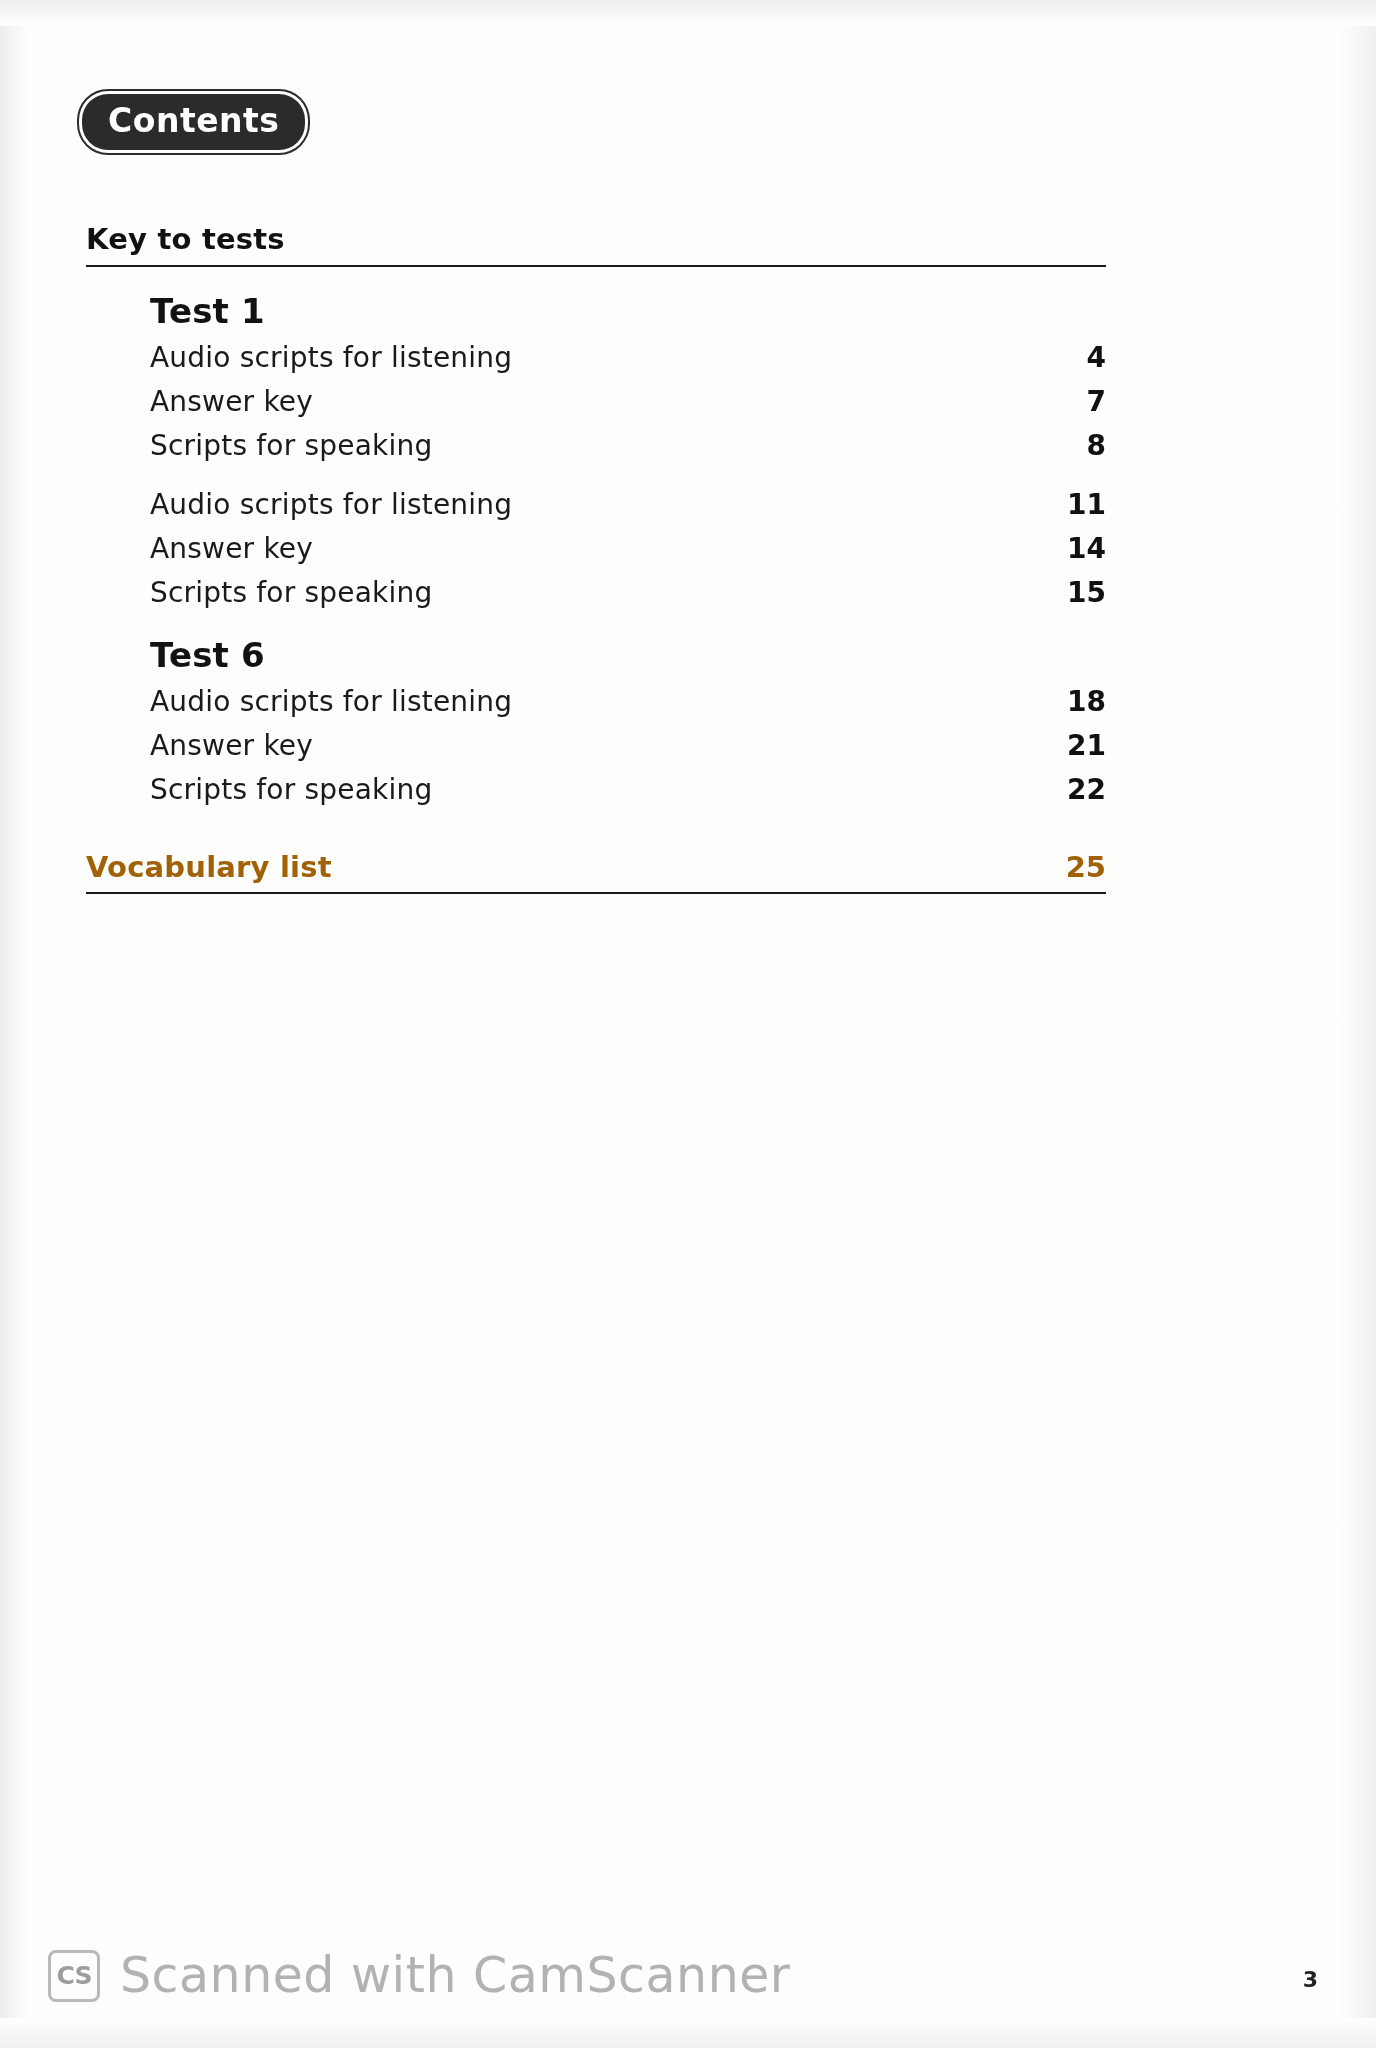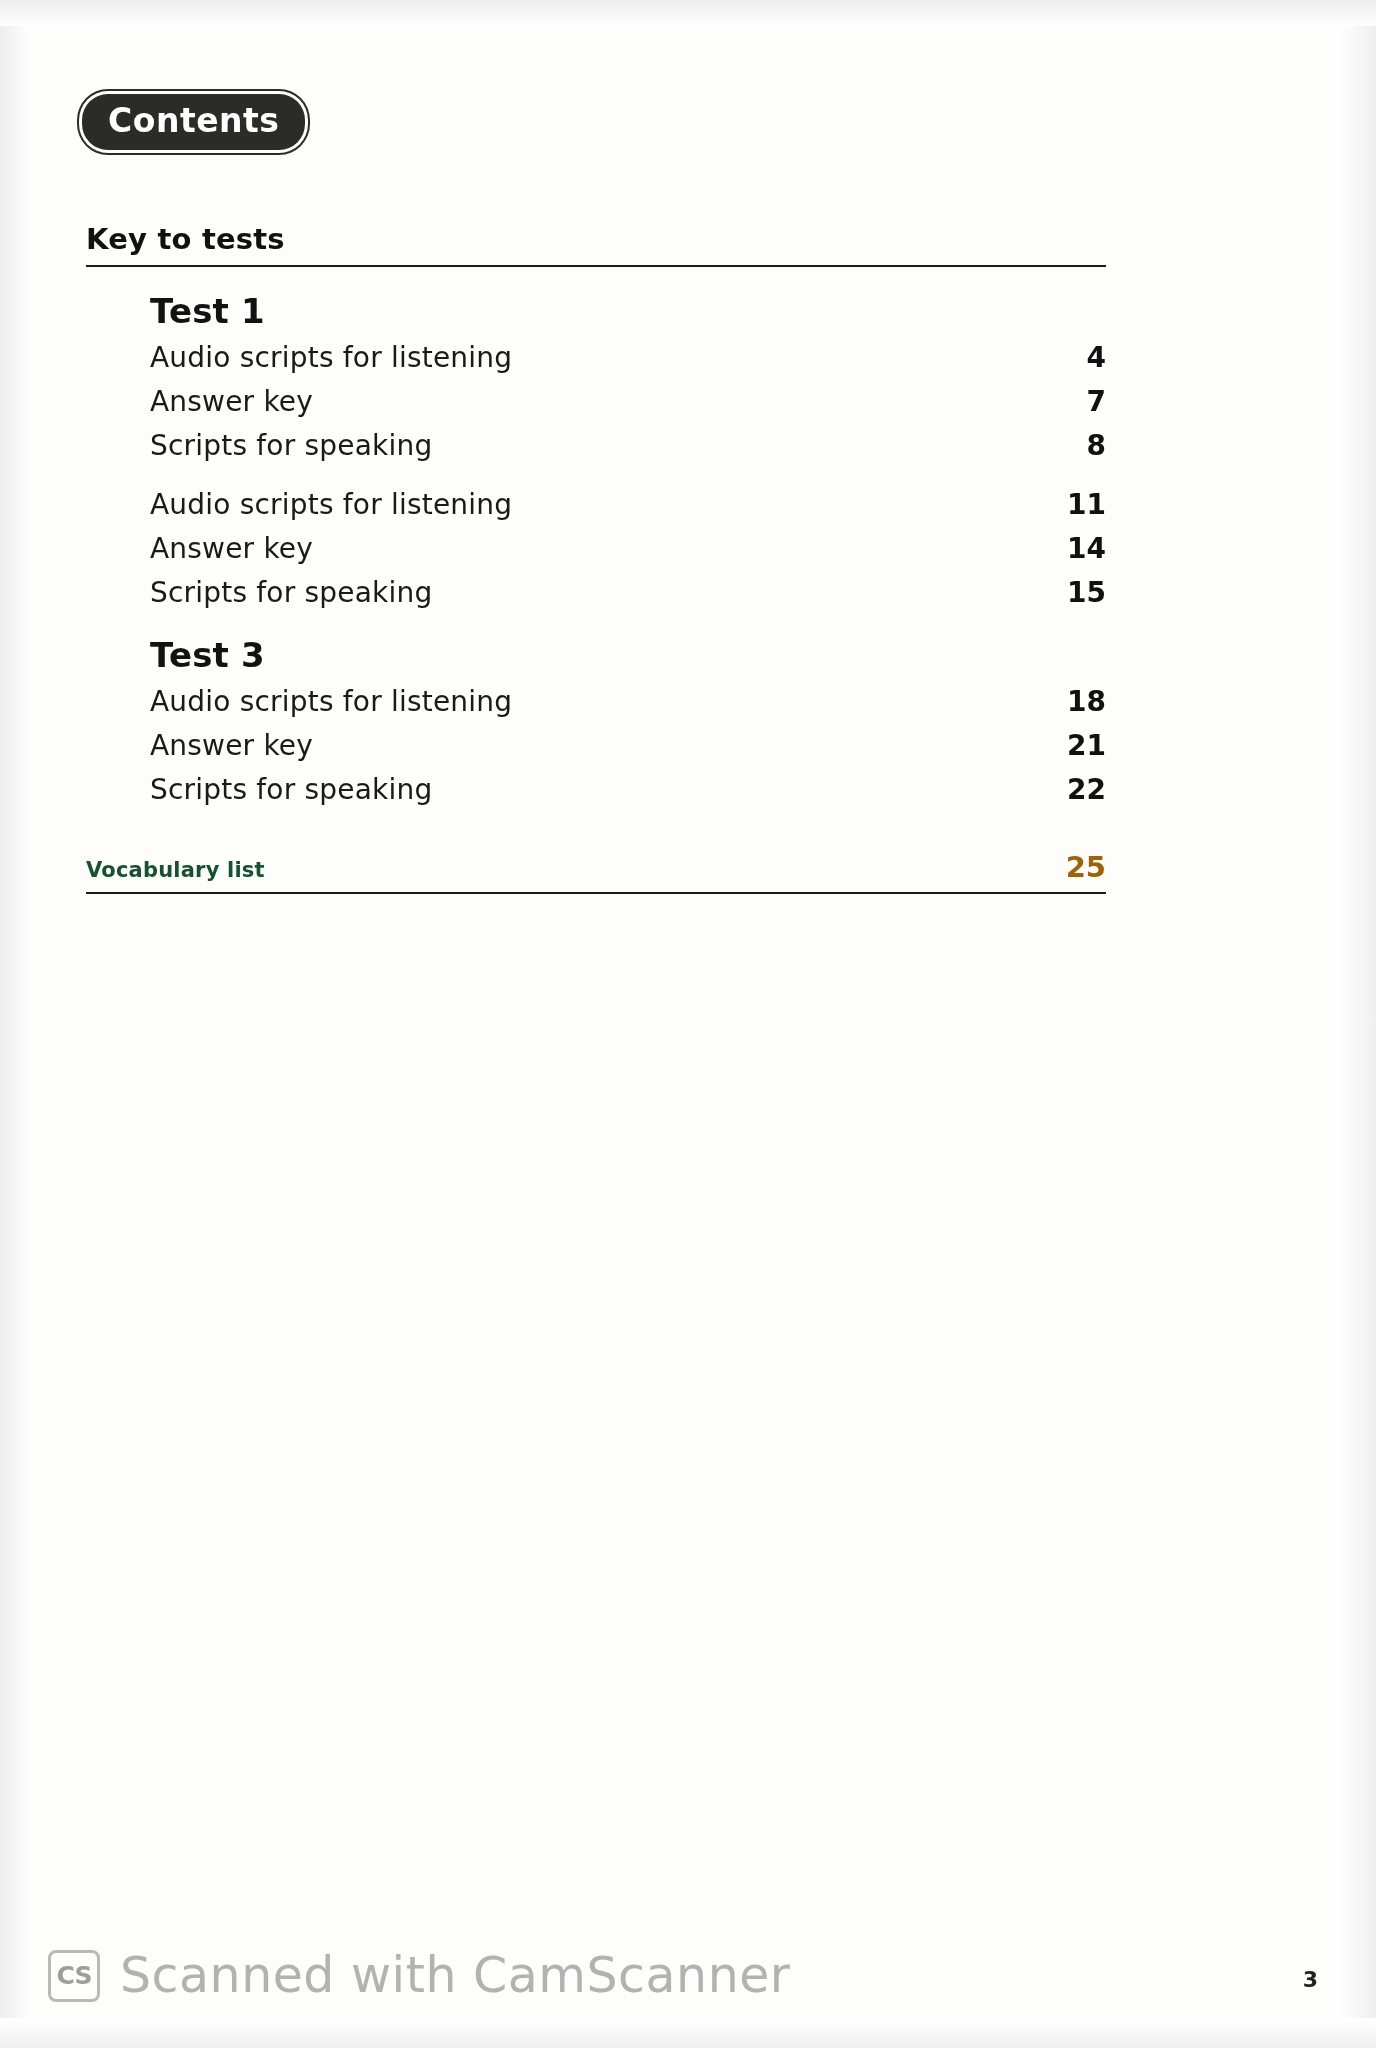--- a/index.html
+++ b/index.html
@@ -124,23 +124,23 @@
   .final-row {
     margin-top: 44px;
     display: flex;
     align-items: baseline;
     justify-content: space-between;
     width: 1020px;
     border-bottom: 2.5px solid #1b1b1b;
     padding-bottom: 8px;
   }
   .final-label {
-    font-size: 21px;
-    font-weight: bold;
-    color: #14532d;
+    font-size: 29px;
+    font-weight: bold;
+    color: #a16207;
     letter-spacing: 0.2px;
   }
   .final-page {
     font-size: 29px;
     font-weight: bold;
     color: #a16207;
   }
 
   
   .watermark {
@@ -221,21 +221,21 @@
         <span class="row-label">Answer key</span>
         <span class="row-page">14</span>
       </div>
       <div class="row">
         <span class="row-label">Scripts for speaking</span>
         <span class="row-page">15</span>
       </div>
     </div>
 
     <div class="group">
-      <div class="group-title">Test 3</div>
+      <div class="group-title">Test 6</div>
       <div class="row">
         <span class="row-label">Audio scripts for listening</span>
         <span class="row-page">18</span>
       </div>
       <div class="row">
         <span class="row-label">Answer key</span>
         <span class="row-page">21</span>
       </div>
       <div class="row">
         <span class="row-label">Scripts for speaking</span>

